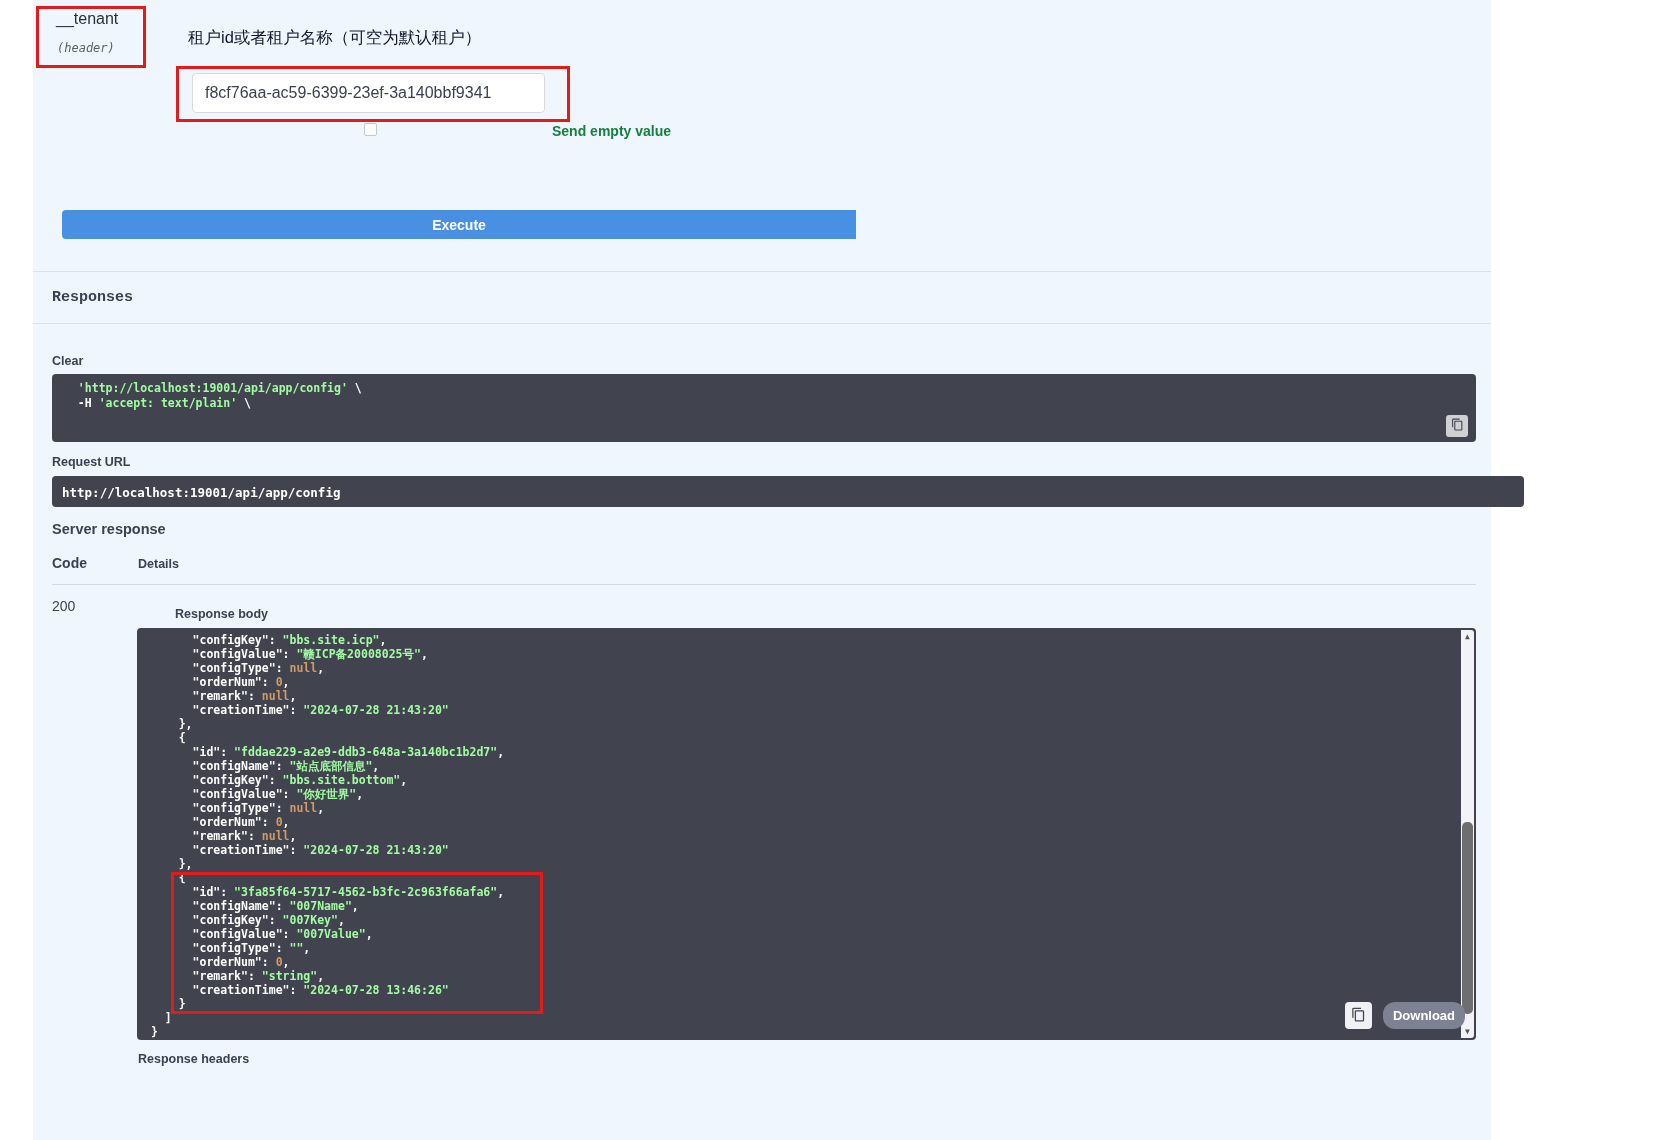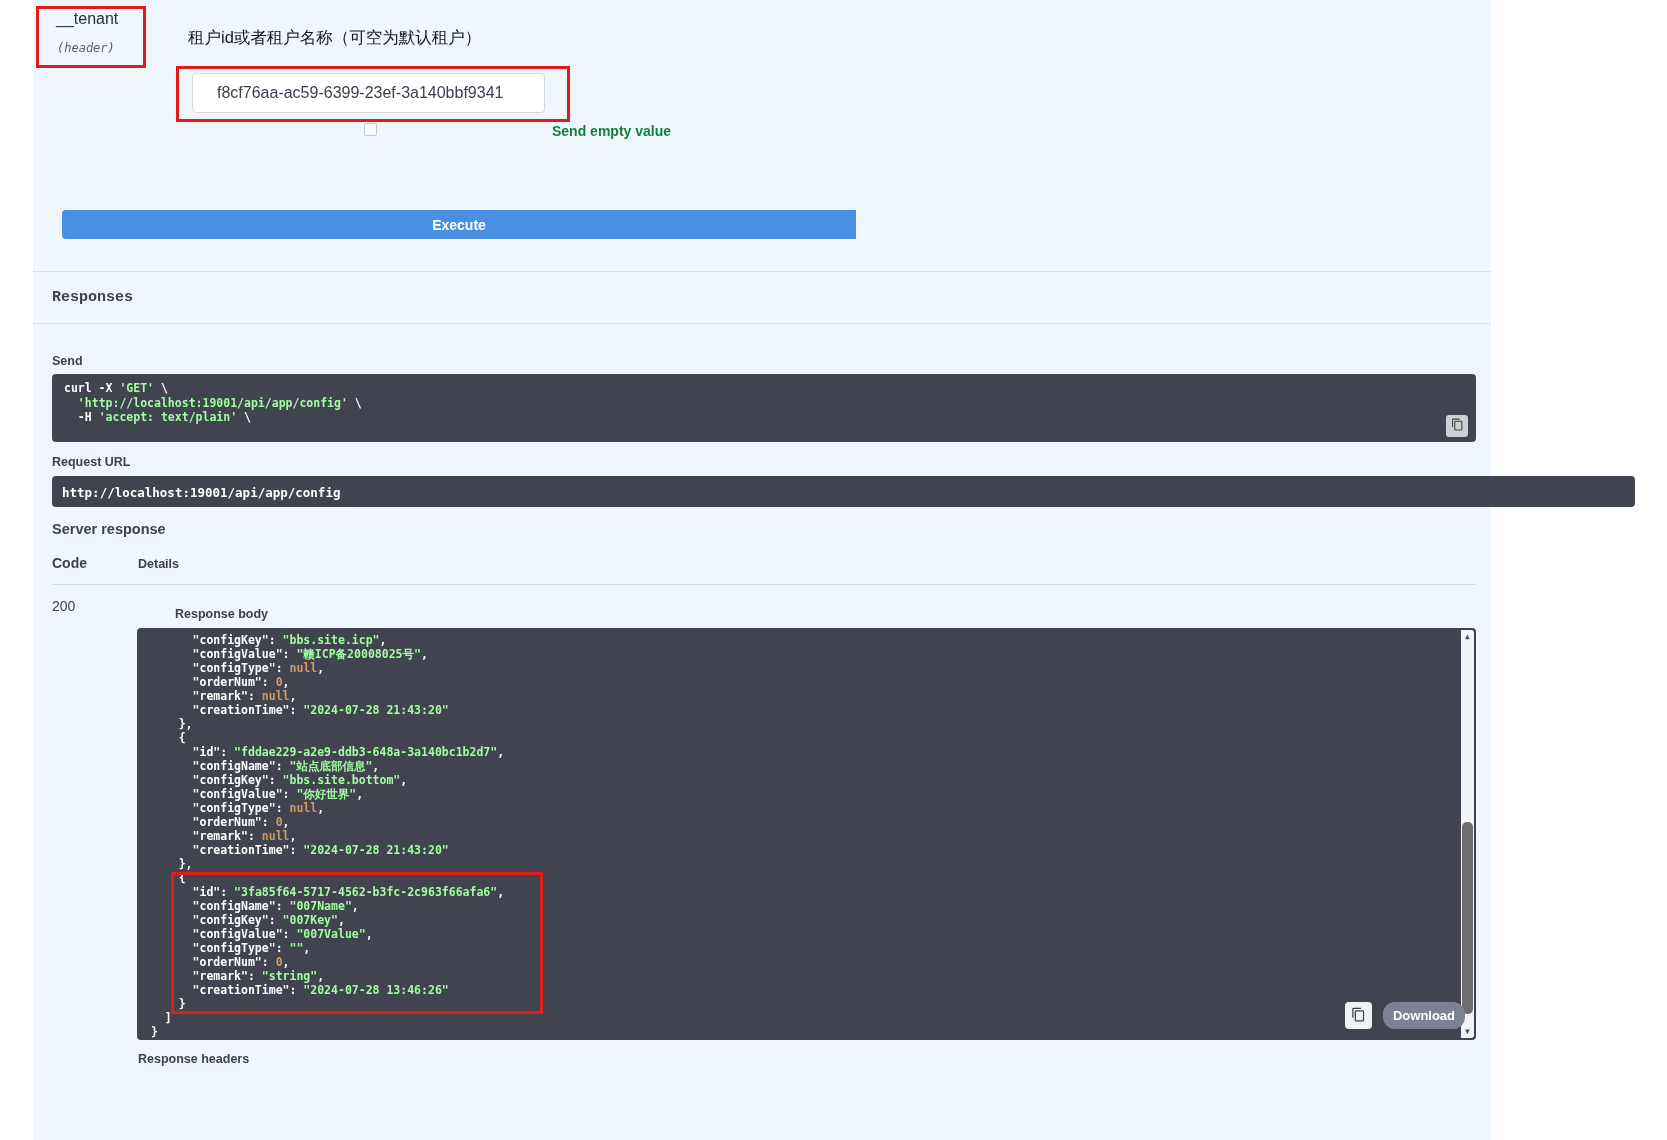--- a/index.html
+++ b/index.html
@@ -7,21 +7,21 @@
   .content { position:absolute; left:33px; top:0; width:1458px; height:1140px; background:#eff6fd; }
   .abs { position:absolute; }
   .red-box { position:absolute; border:3px solid #e31b1b; background:transparent; pointer-events:none; z-index:5; }
   .hr { position:absolute; height:1px; background:#dde2e8; }
 
   .param-name { font-size:16px; color:#2b2f38; }
   .param-in { font-family:"DejaVu Sans Mono",monospace; font-style:italic; font-size:12px; color:#5a5f6a; }
   .param-desc { font-size:16.5px; color:#0f172a;text-align:right; }
 
   .tenant-input { width:353px; height:40px; border:1px solid #d9d9d9; border-radius:4px; background:#fff;
-                  font-family:"Liberation Sans",sans-serif; font-size:16px; color:#3b4151; padding:0 24px; outline:none; }
+                  font-family:"Liberation Sans",sans-serif; font-size:16px; color:#3b4151; padding:0 12px; outline:none; }
   .checkbox { width:13px; height:13px; border:1px solid #c3c8cf; background:#fbfbfc; border-radius:2px; }
   .send-empty { font-size:14px; font-weight:700; color:#15803d; }
 
   .btn { position:absolute; height:29px; font-size:14px; font-weight:700; text-align:center; cursor:pointer;
          font-family:"Liberation Sans",sans-serif; }
   .execute-btn { background:#4990e2; color:#fff; border:none; border-radius:4px 0 0 4px; }
   .clear-btn { background:#ffffff; color:#3b4151; border:1px solid #888; border-radius:0 4px 4px 0; }
 
   .section-title { font-size:15px; font-weight:700; color:#3b4151; }
   .small-label { font-size:12.5px; font-weight:700; color:#3b4151; }
@@ -67,38 +67,37 @@
 
   <div class="abs checkbox" style="left:331px;top:123px;"></div>
   <div class="abs send-empty" style="left:519px;top:123px;">Send empty value</div>
 
   <button class="btn execute-btn" style="left:29px;top:210px;width:794px;">Execute</button>
 
   <div class="hr" style="left:0;top:271px;width:1458px;"></div>
   <div class="abs section-title" style="left:19px;top:289px;font-family:Liberation Mono, monospace;">Responses</div>
   <div class="hr" style="left:0;top:323px;width:1458px;"></div>
 
-  <div class="abs small-label" style="left:19px;top:354px;">Send</div>
+  <div class="abs small-label" style="left:19px;top:354px;">Clear</div>
   <div class="code-block curl-block" style="left:19px;top:374px;width:1424px;height:68px;">
     <div>
-        <div class="cl"><span class="tok-p">curl -X </span><span class="tok-s">'GET'</span><span class="tok-p"> \</span></div>
         <div class="cl"><span class="tok-p">  </span><span class="tok-s">'http://localhost:19001/api/app/config'</span><span class="tok-p"> \</span></div>
         <div class="cl"><span class="tok-p">  -H </span><span class="tok-s">'accept: text/plain'</span><span class="tok-p"> \</span></div>
       </div>
     <button class="copy-btn" style="right:8px;bottom:5px;">
       <span>
         <svg viewBox="0 0 24 24" width="13" height="13">
             <path fill="#41444e" d="M16 1H4a2 2 0 0 0-2 2v14h2V3h12V1zm3 4H8a2 2 0 0 0-2 2v14a2 2 0 0 0 2 2h11a2 2 0 0 0 2-2V7a2 2 0 0 0-2-2zm0 16H8V7h11v14z"></path>
           </svg>
       </span>
     </button>
   </div>
 
   <div class="abs small-label" style="left:19px;top:455px;">Request URL</div>
-  <div class="code-block url-block" style="left:19px;top:476px;width:1583px;height:31px;">
+  <div class="code-block url-block" style="left:19px;top:476px;width:1472px;height:31px;">
     <span>http://localhost:19001/api/app/config</span>
   </div>
 
   <div class="abs server-response" style="left:19px;top:521px;">Server response</div>
   <div class="abs code-header" style="left:19px;top:555px;">Code</div>
   <div class="abs small-label" style="left:105px;top:557px;">Details</div>
   <div class="hr" style="left:19px;top:584px;width:1424px;background:#d6dadf;"></div>
 
   <div class="abs plain-14" style="left:19px;top:598px;">200</div>
   <div class="abs small-label" style="left:105px;top:607px;margin-left:37px;">Response body</div>

